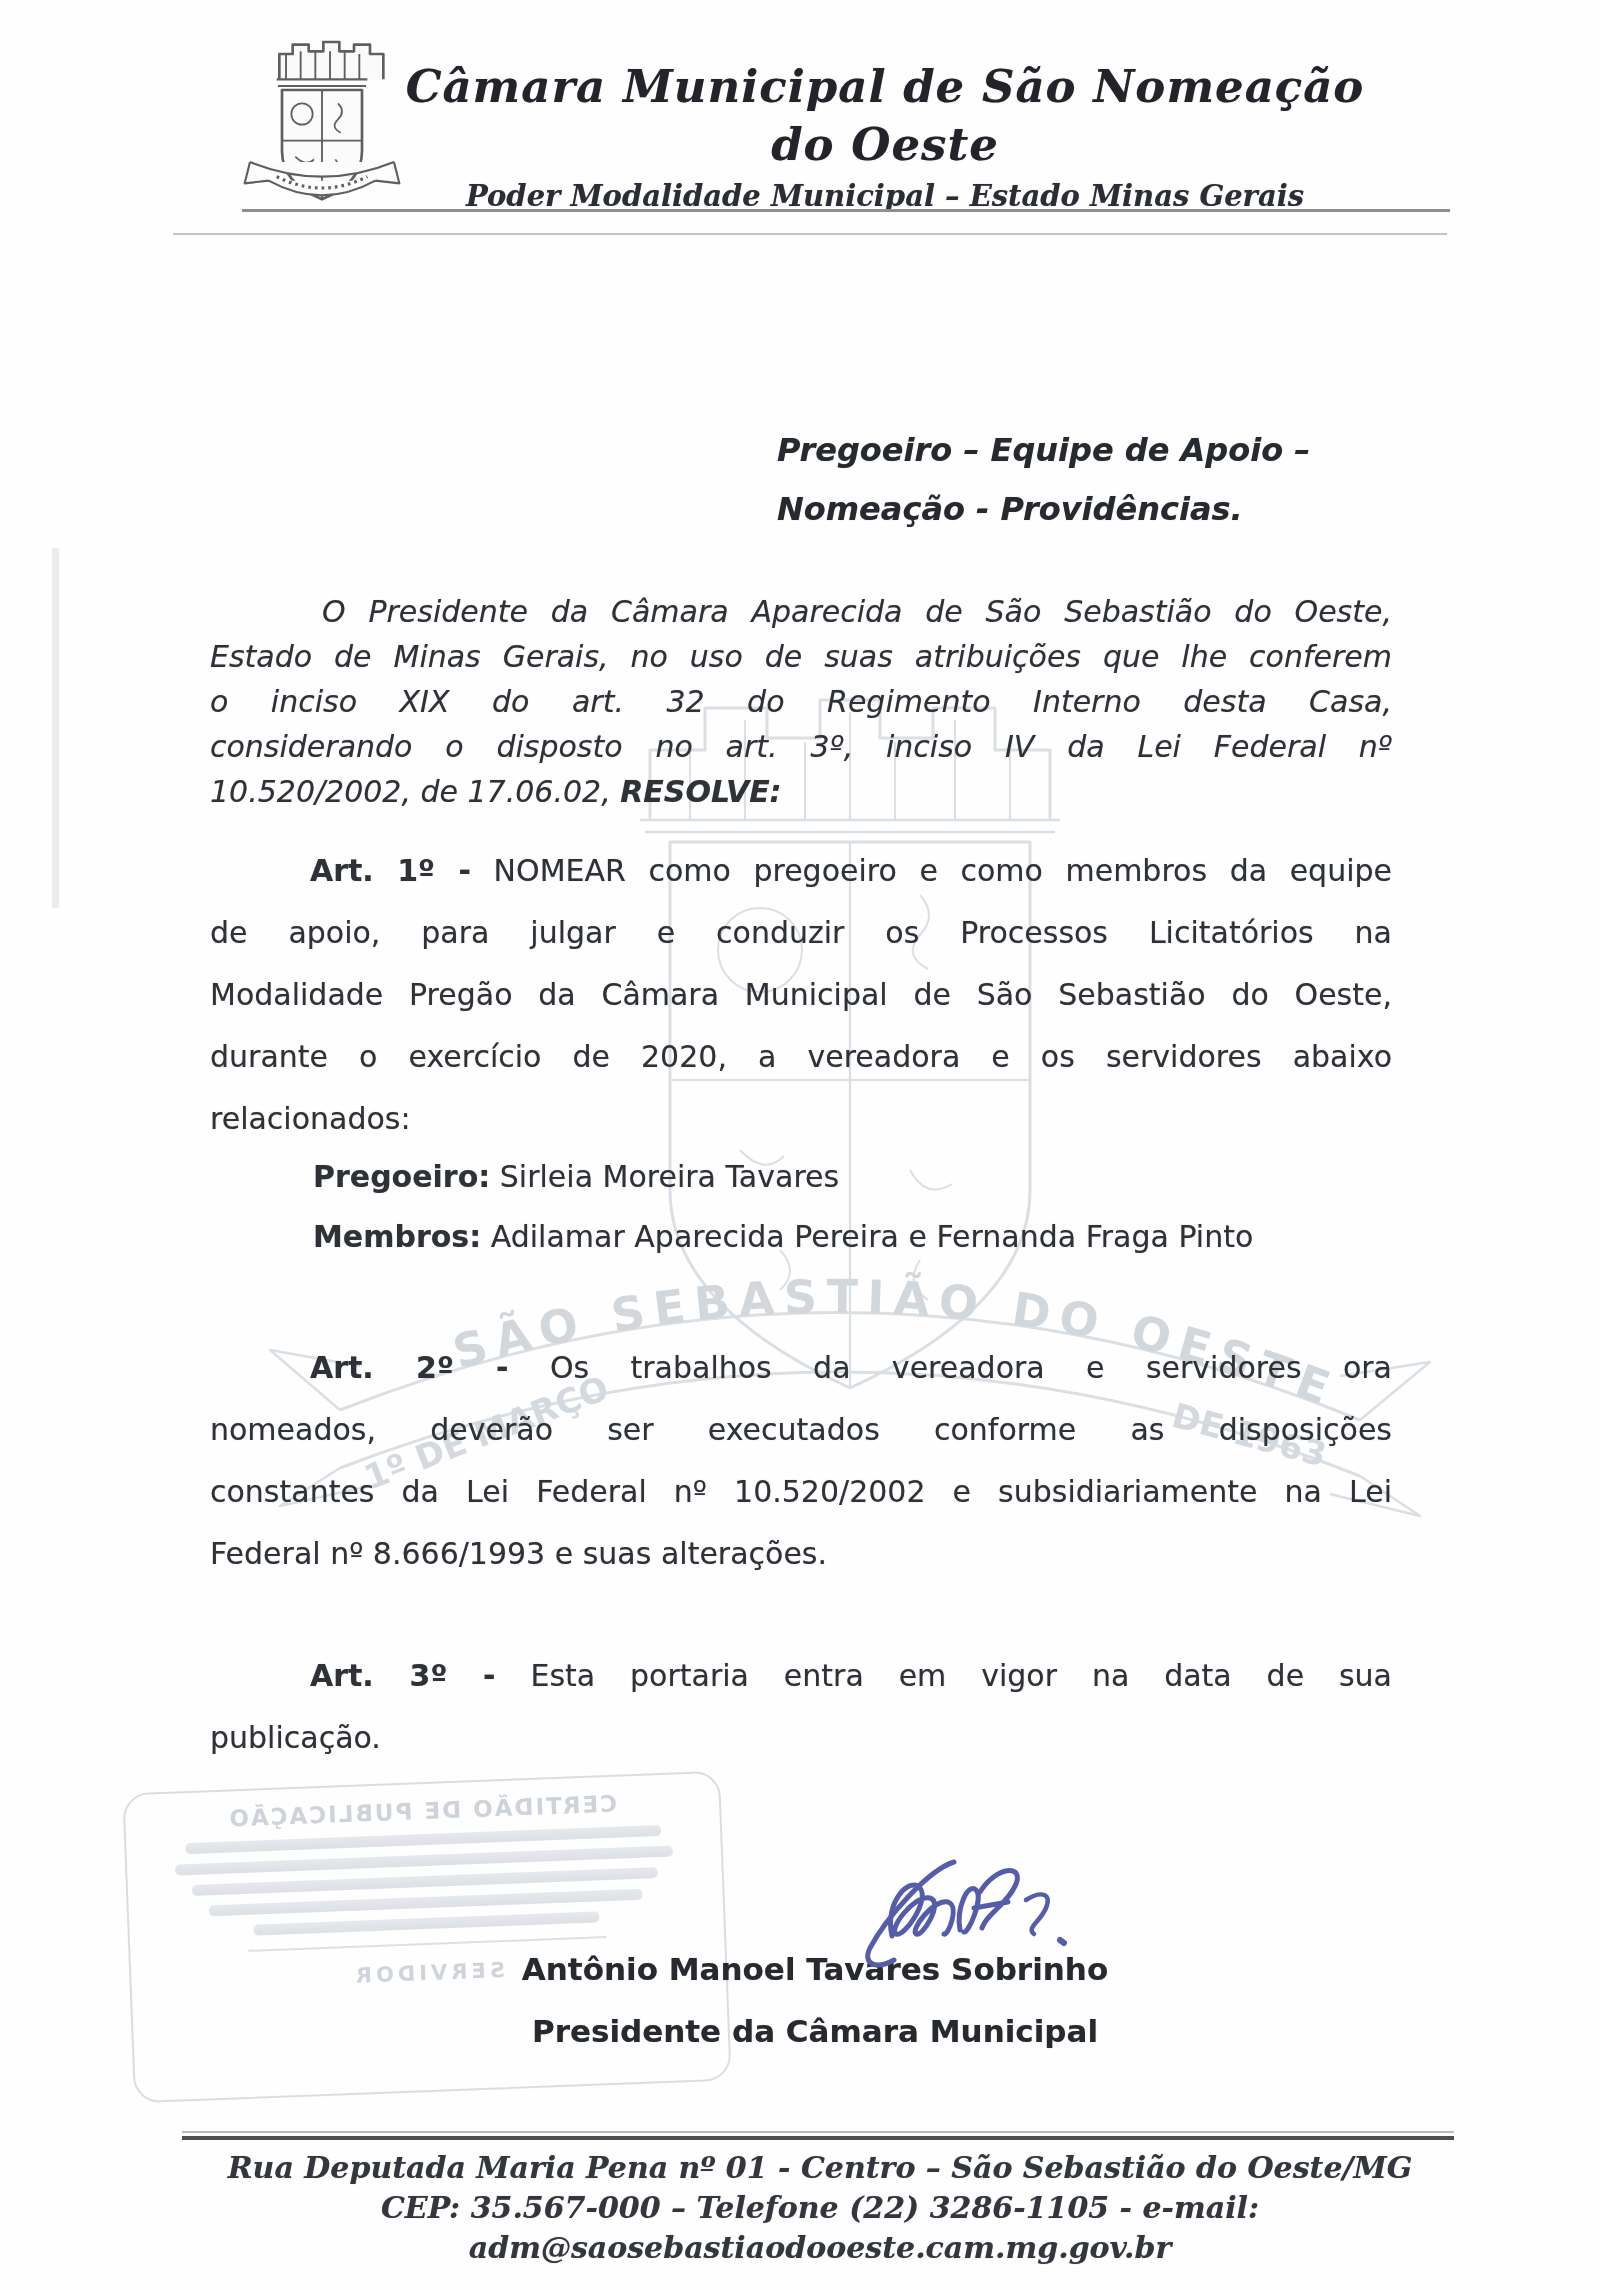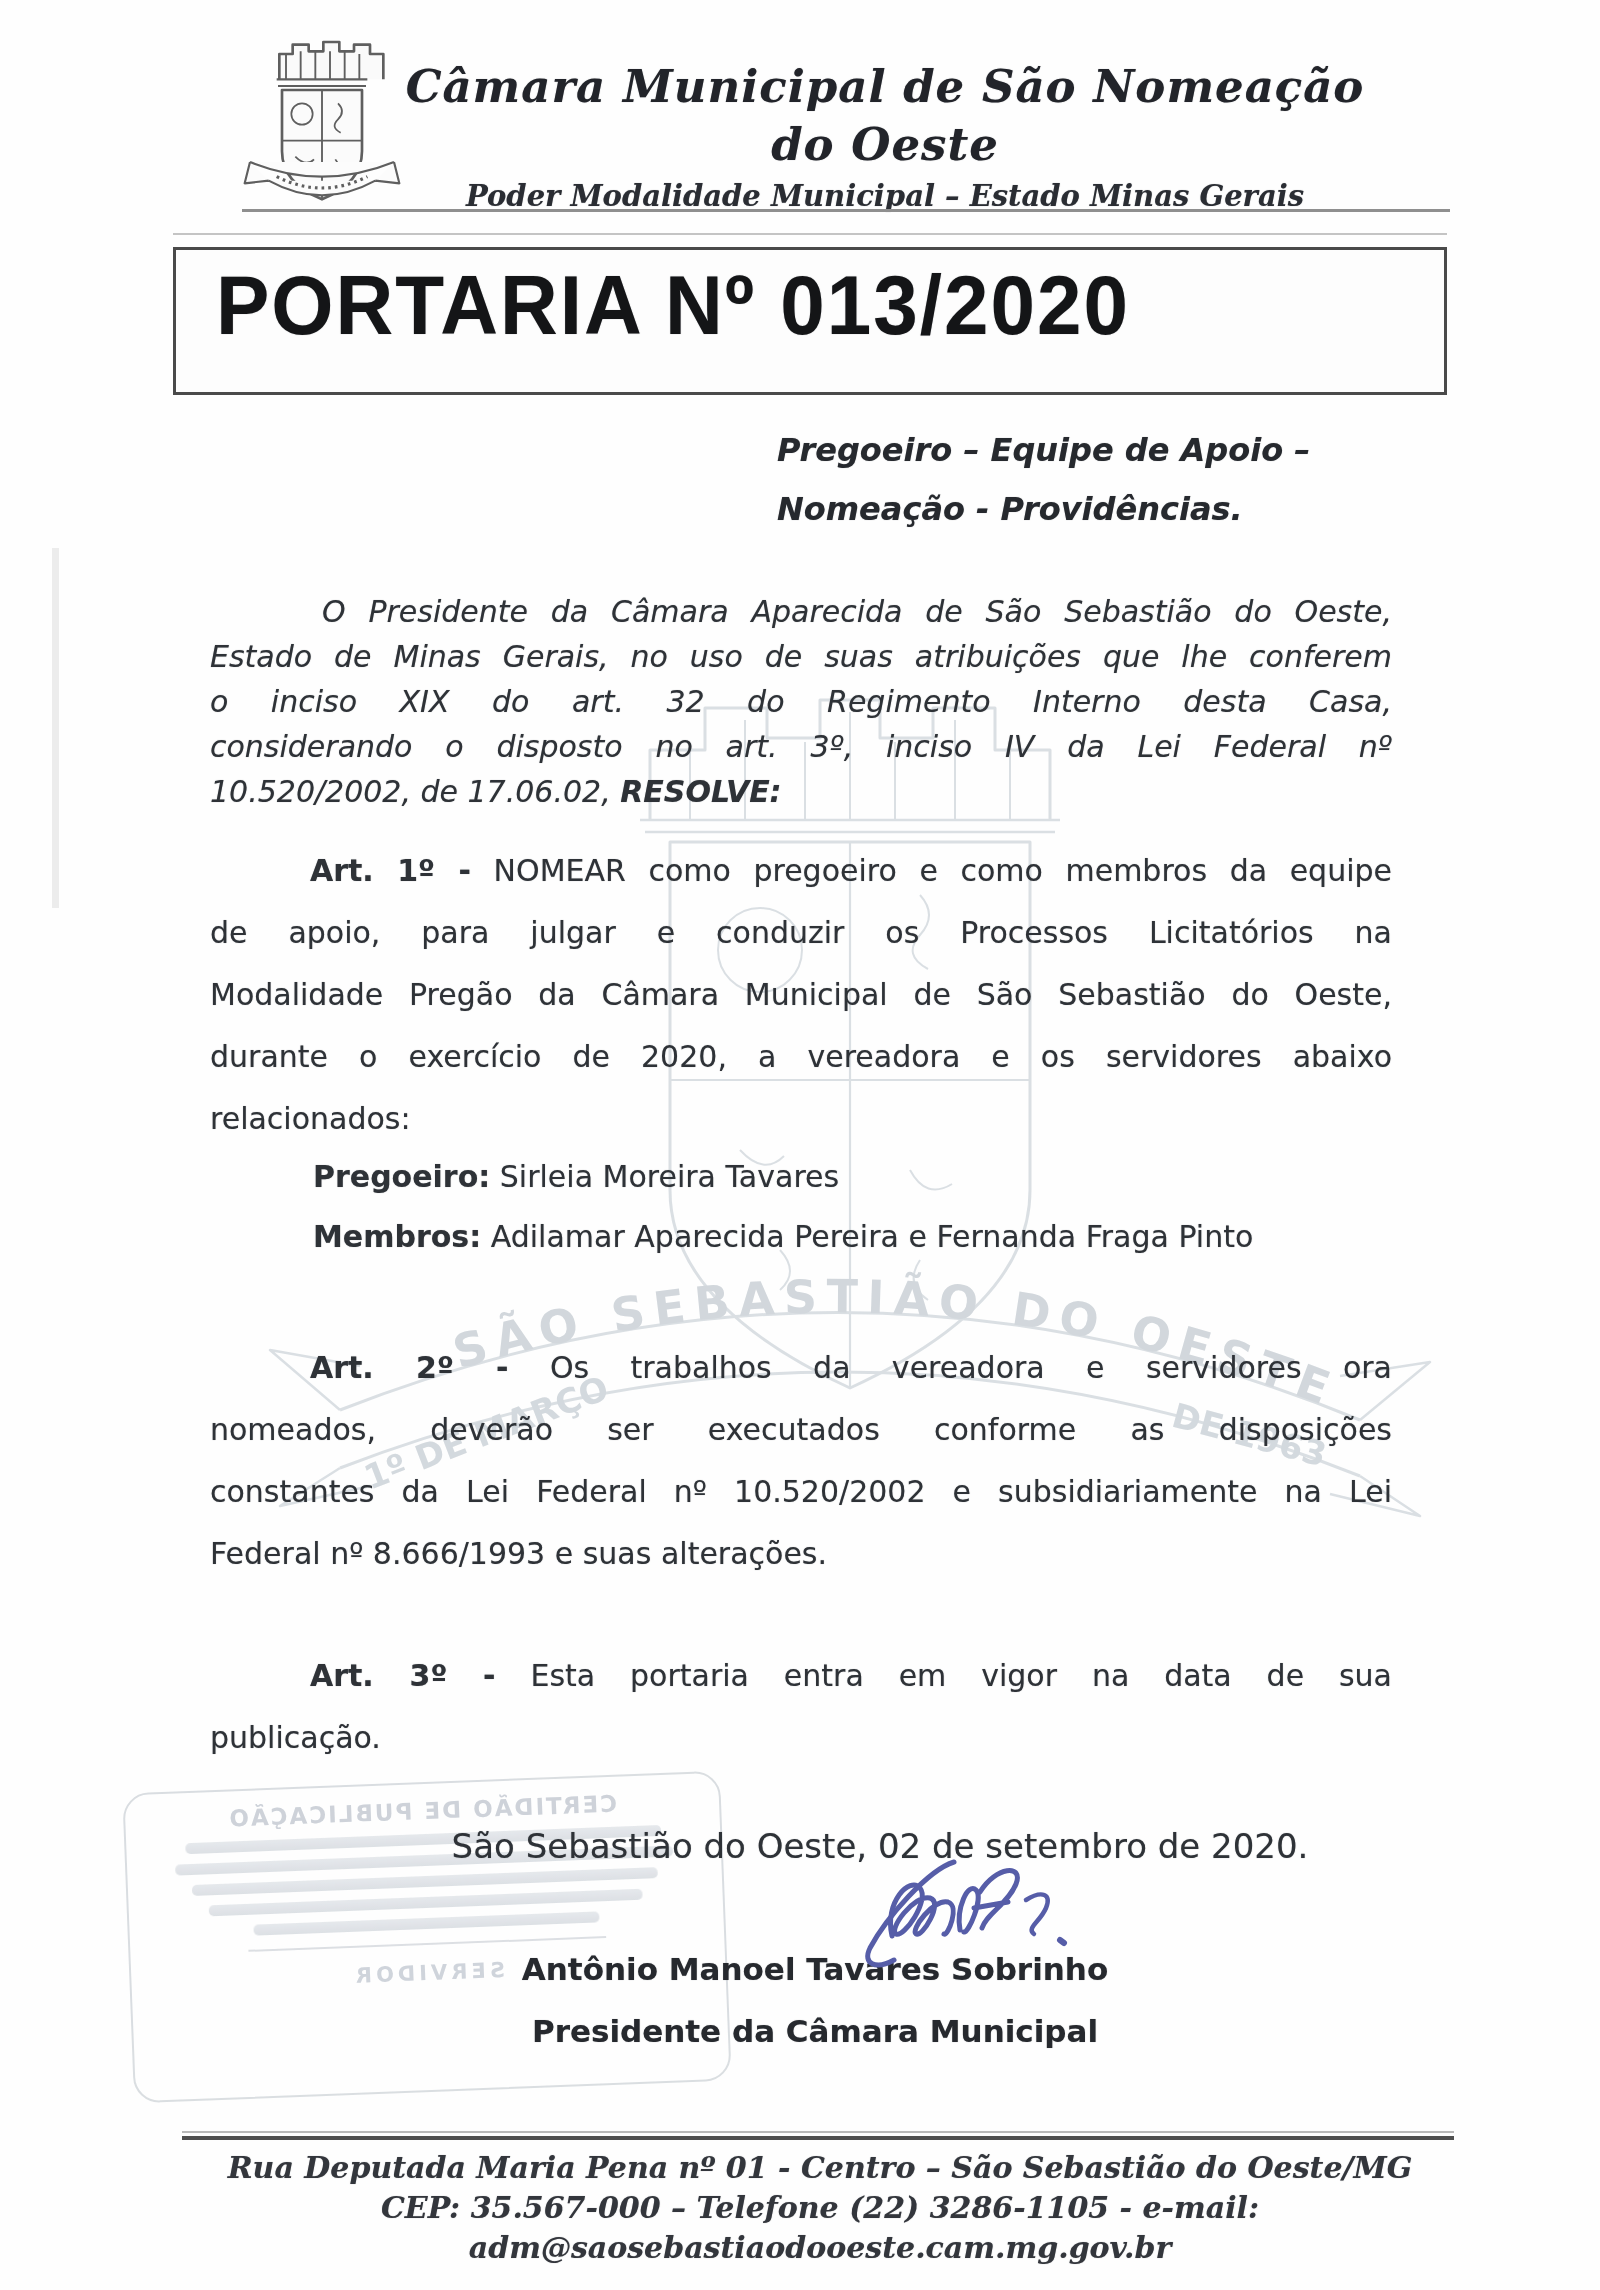--- a/index.html
+++ b/index.html
@@ -109,23 +109,20 @@
     <path d="M26,107 Q60,124 94,107" stroke-width="2.4" stroke-dasharray="2 3"></path>
   </svg>
 
   <div class="abs org-block">
     <div class="org-name scan">Câmara Municipal de São Nomeação do Oeste</div>
     <div class="org-sub scan">Poder Modalidade Municipal – Estado Minas Gerais</div>
   </div>
   <div class="abs header-rule"></div>
 
   <div class="abs box-topline"></div>
-  <div class="abs title-box">
-    <div class="title-text scan">PORTARIA Nº 013/2020</div>
-  </div>
 
   <div class="abs subject">
     <div class="scan">Pregoeiro – Equipe de Apoio –</div>
     <div class="scan">Nomeação - Providências.</div>
   </div>
 
   <svg class="abs wm" viewBox="0 0 1260 900" fill="none" stroke="#c3cbd2" stroke-width="3" stroke-linejoin="round">
     <path d="M430,170 V100 h55 v-42 h62 v30 h53 v-38 h60 v38 h53 v-30 h62 v42 h55 v70"></path>
     <path d="M470,100 v70 M525,70 v100 M585,92 v78 M630,62 v108 M675,92 v78 M735,70 v100 M790,100 v70" stroke-width="2"></path>
     <path d="M420,170 H840 M425,182 H835" stroke-width="2.5"></path>
@@ -173,21 +170,20 @@
     <div class="jl"><span>nomeados, deverão ser executados conforme as disposições</span></div>
     <div class="jl"><span>constantes da Lei Federal nº 10.520/2002 e subsidiariamente na Lei</span></div>
     <div class="jl last"><span>Federal nº 8.666/1993 e suas alterações.</span></div>
   </div>
 
   <div class="abs para artp art3 scan">
     <div class="jl indent2"><span class="b">Art. 3º -</span> <span>Esta portaria entra em vigor na data de sua</span></div>
     <div class="jl last"><span>publicação.</span></div>
   </div>
 
-  <div class="abs dateline scan">São Sebastião do Oeste, 02 de setembro de 2020.</div>
 
   <div class="abs stamp">
     <div class="mirror">
       <div class="stamp-title">CERTIDÃO DE PUBLICAÇÃO</div>
       <div class="stamp-bar" style="width:88%;"></div>
       <div class="stamp-bar" style="width:92%;"></div>
       <div class="stamp-bar" style="width:86%;"></div>
       <div class="stamp-bar" style="width:80%;"></div>
       <div class="stamp-bar" style="width:64%;"></div>
       <div class="stamp-sigline"></div>

